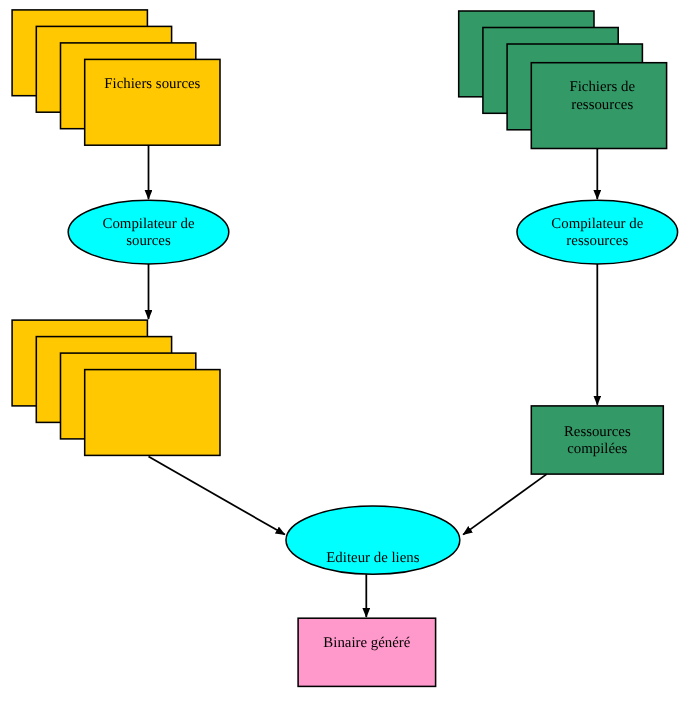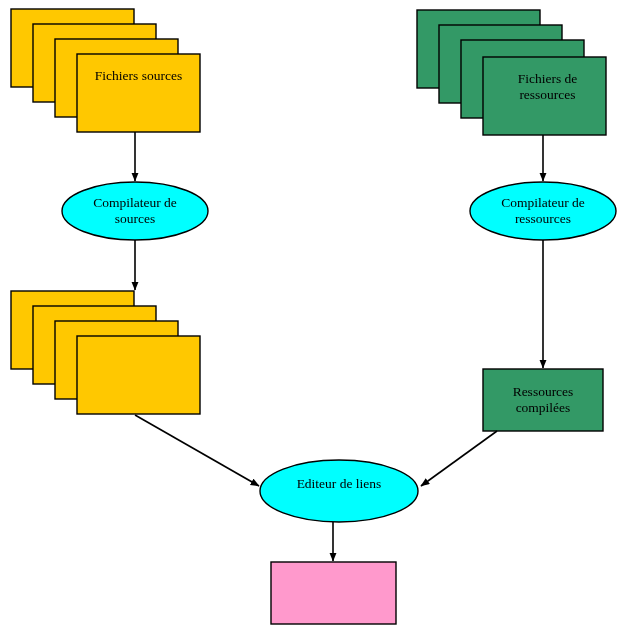--- a/index.html
+++ b/index.html
@@ -110,16 +110,17 @@
 
   <div class="node-label label-top-box" style="left:483px; top:71px; width:129px; height:48px;">Fichiers de
 ressources</div>
 
   <div class="node-label" style="left:470px; top:182px; width:146px; height:58px;">Compilateur de
 ressources</div>
 
   <div class="node-label" style="left:483px; top:369px; width:120px; height:62px;">Ressources
 compilées</div>
 
-  <div class="node-label" style="left:260px; top:453px; width:158px; height:62px;">Editeur de liens</div>
+  <div class="node-label" style="left:260px; top:476px; width:158px; height:62px;">Editeur de liens</div>
 
+  <div class="node-label label-top-box" style="left:271px; top:576px; width:125px; height:40px;">Binaire généré</div>
 
 </div>
 
 </body></html>

